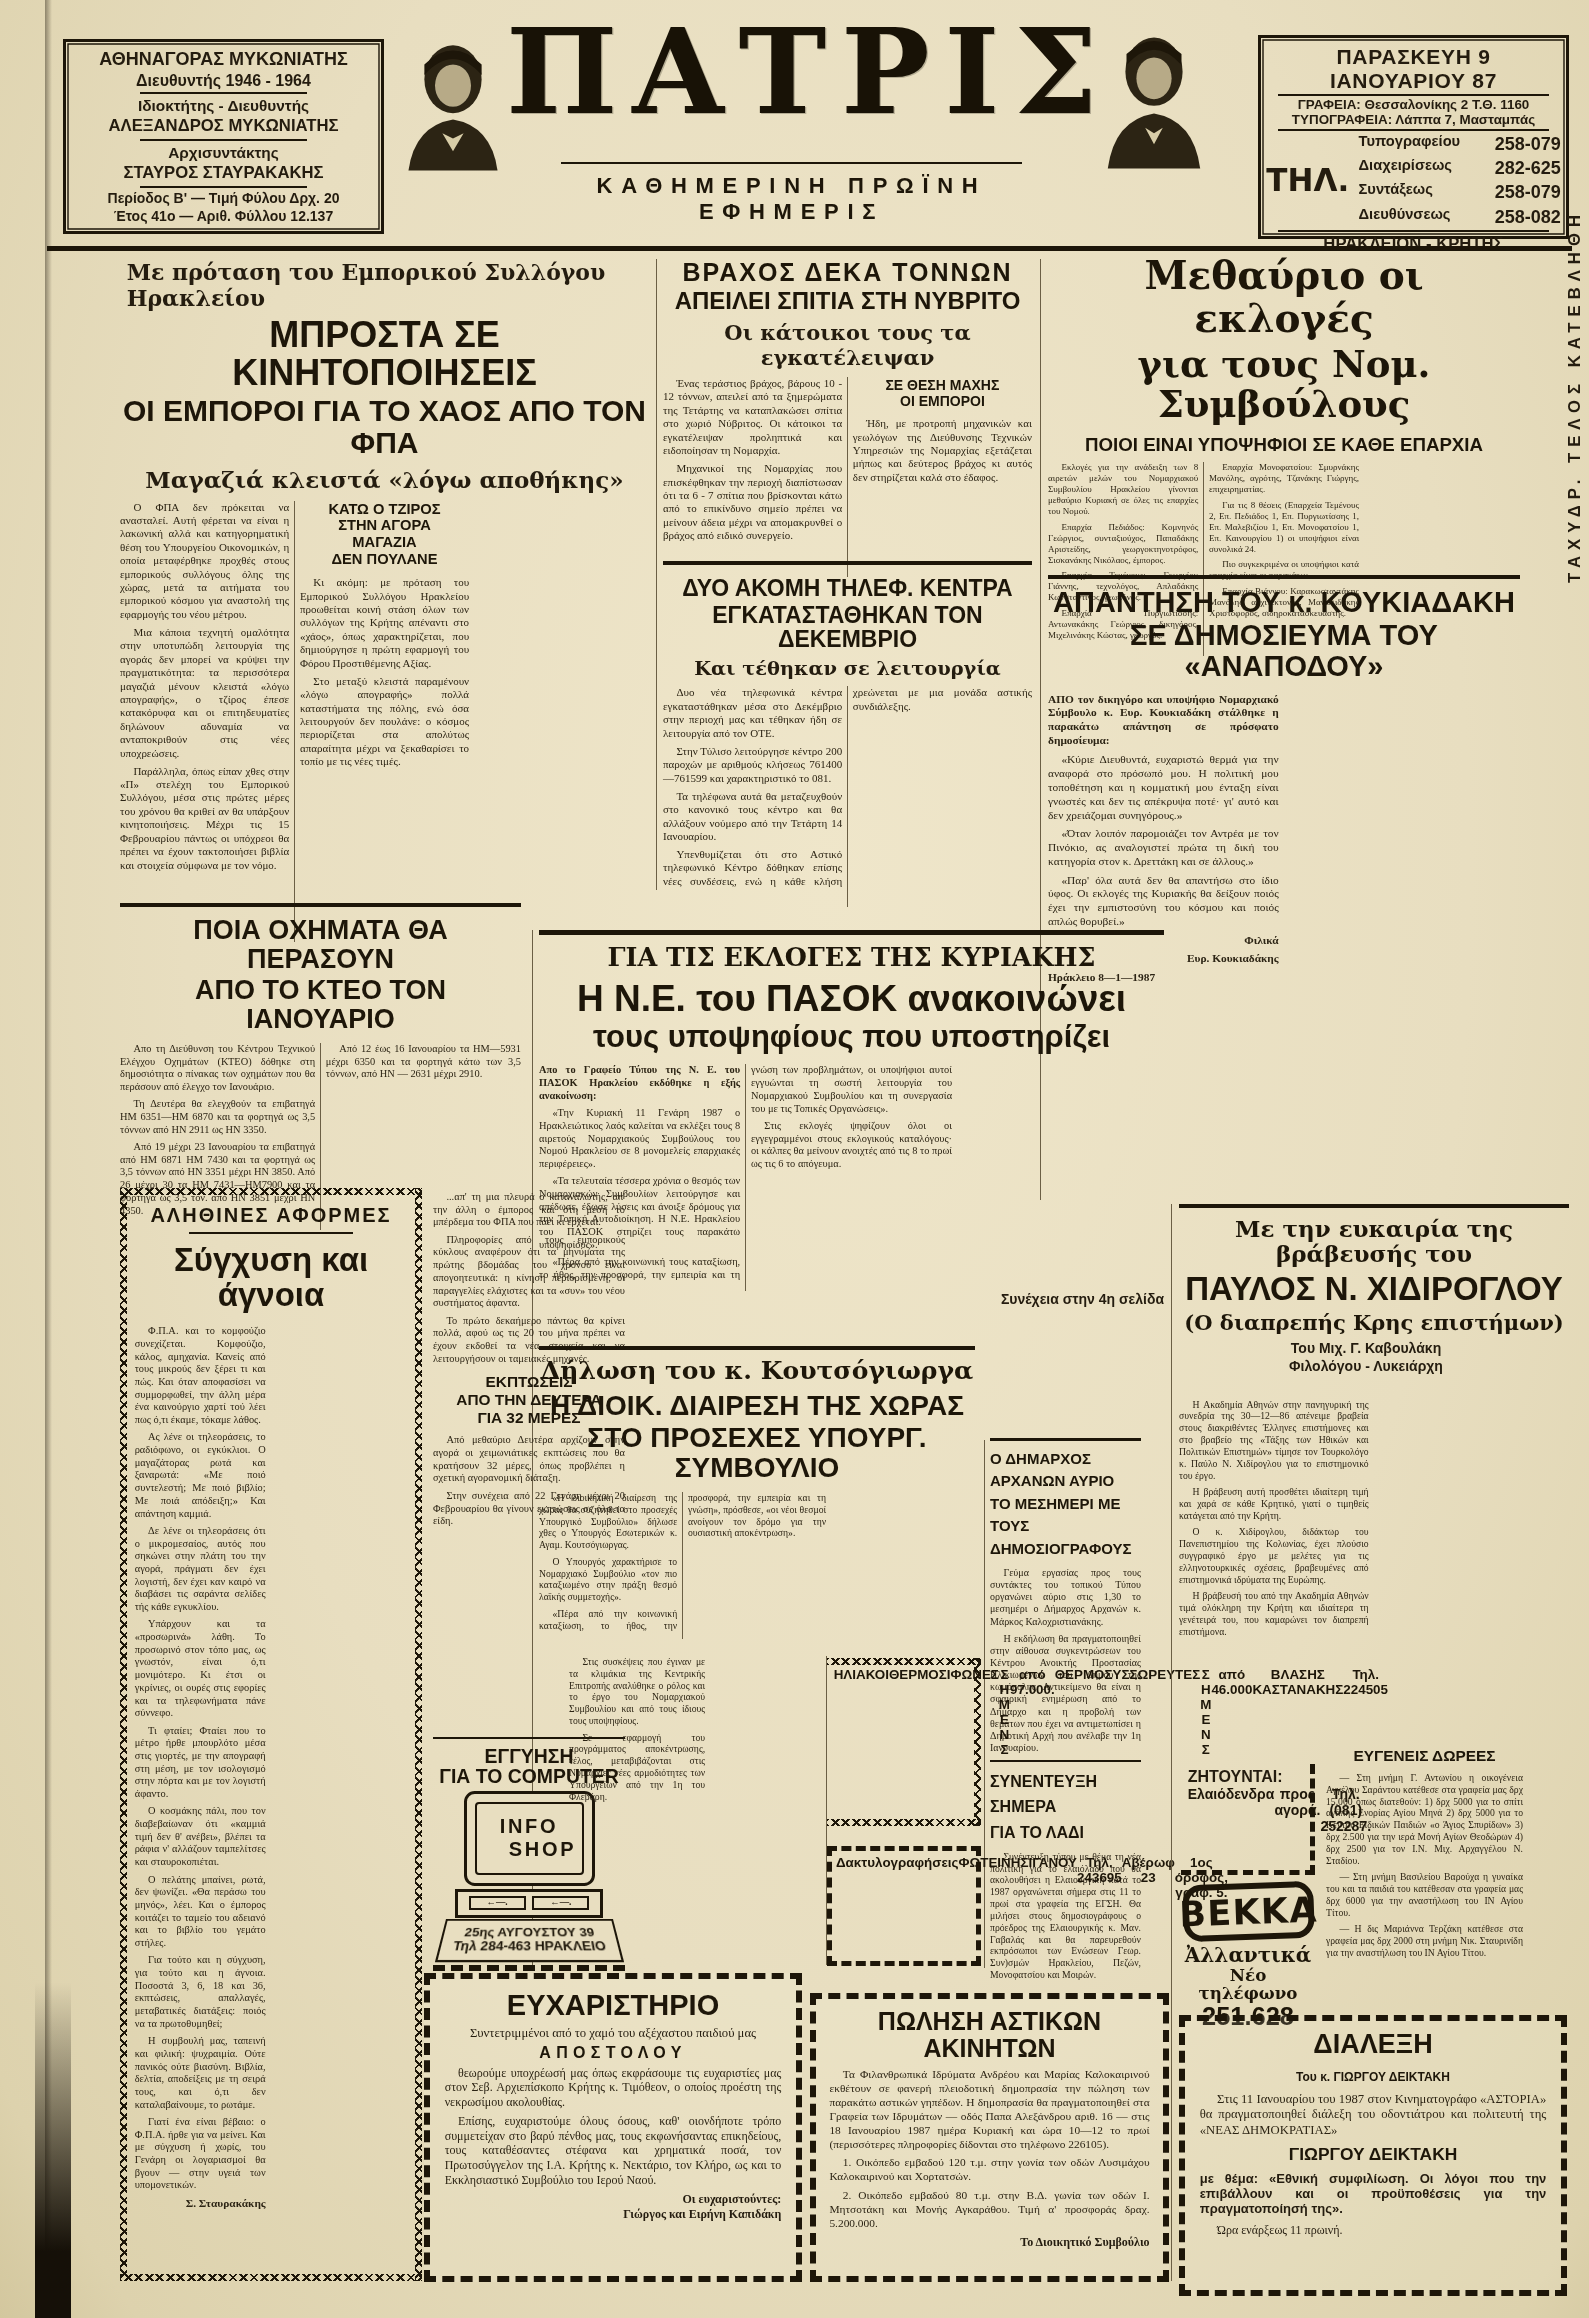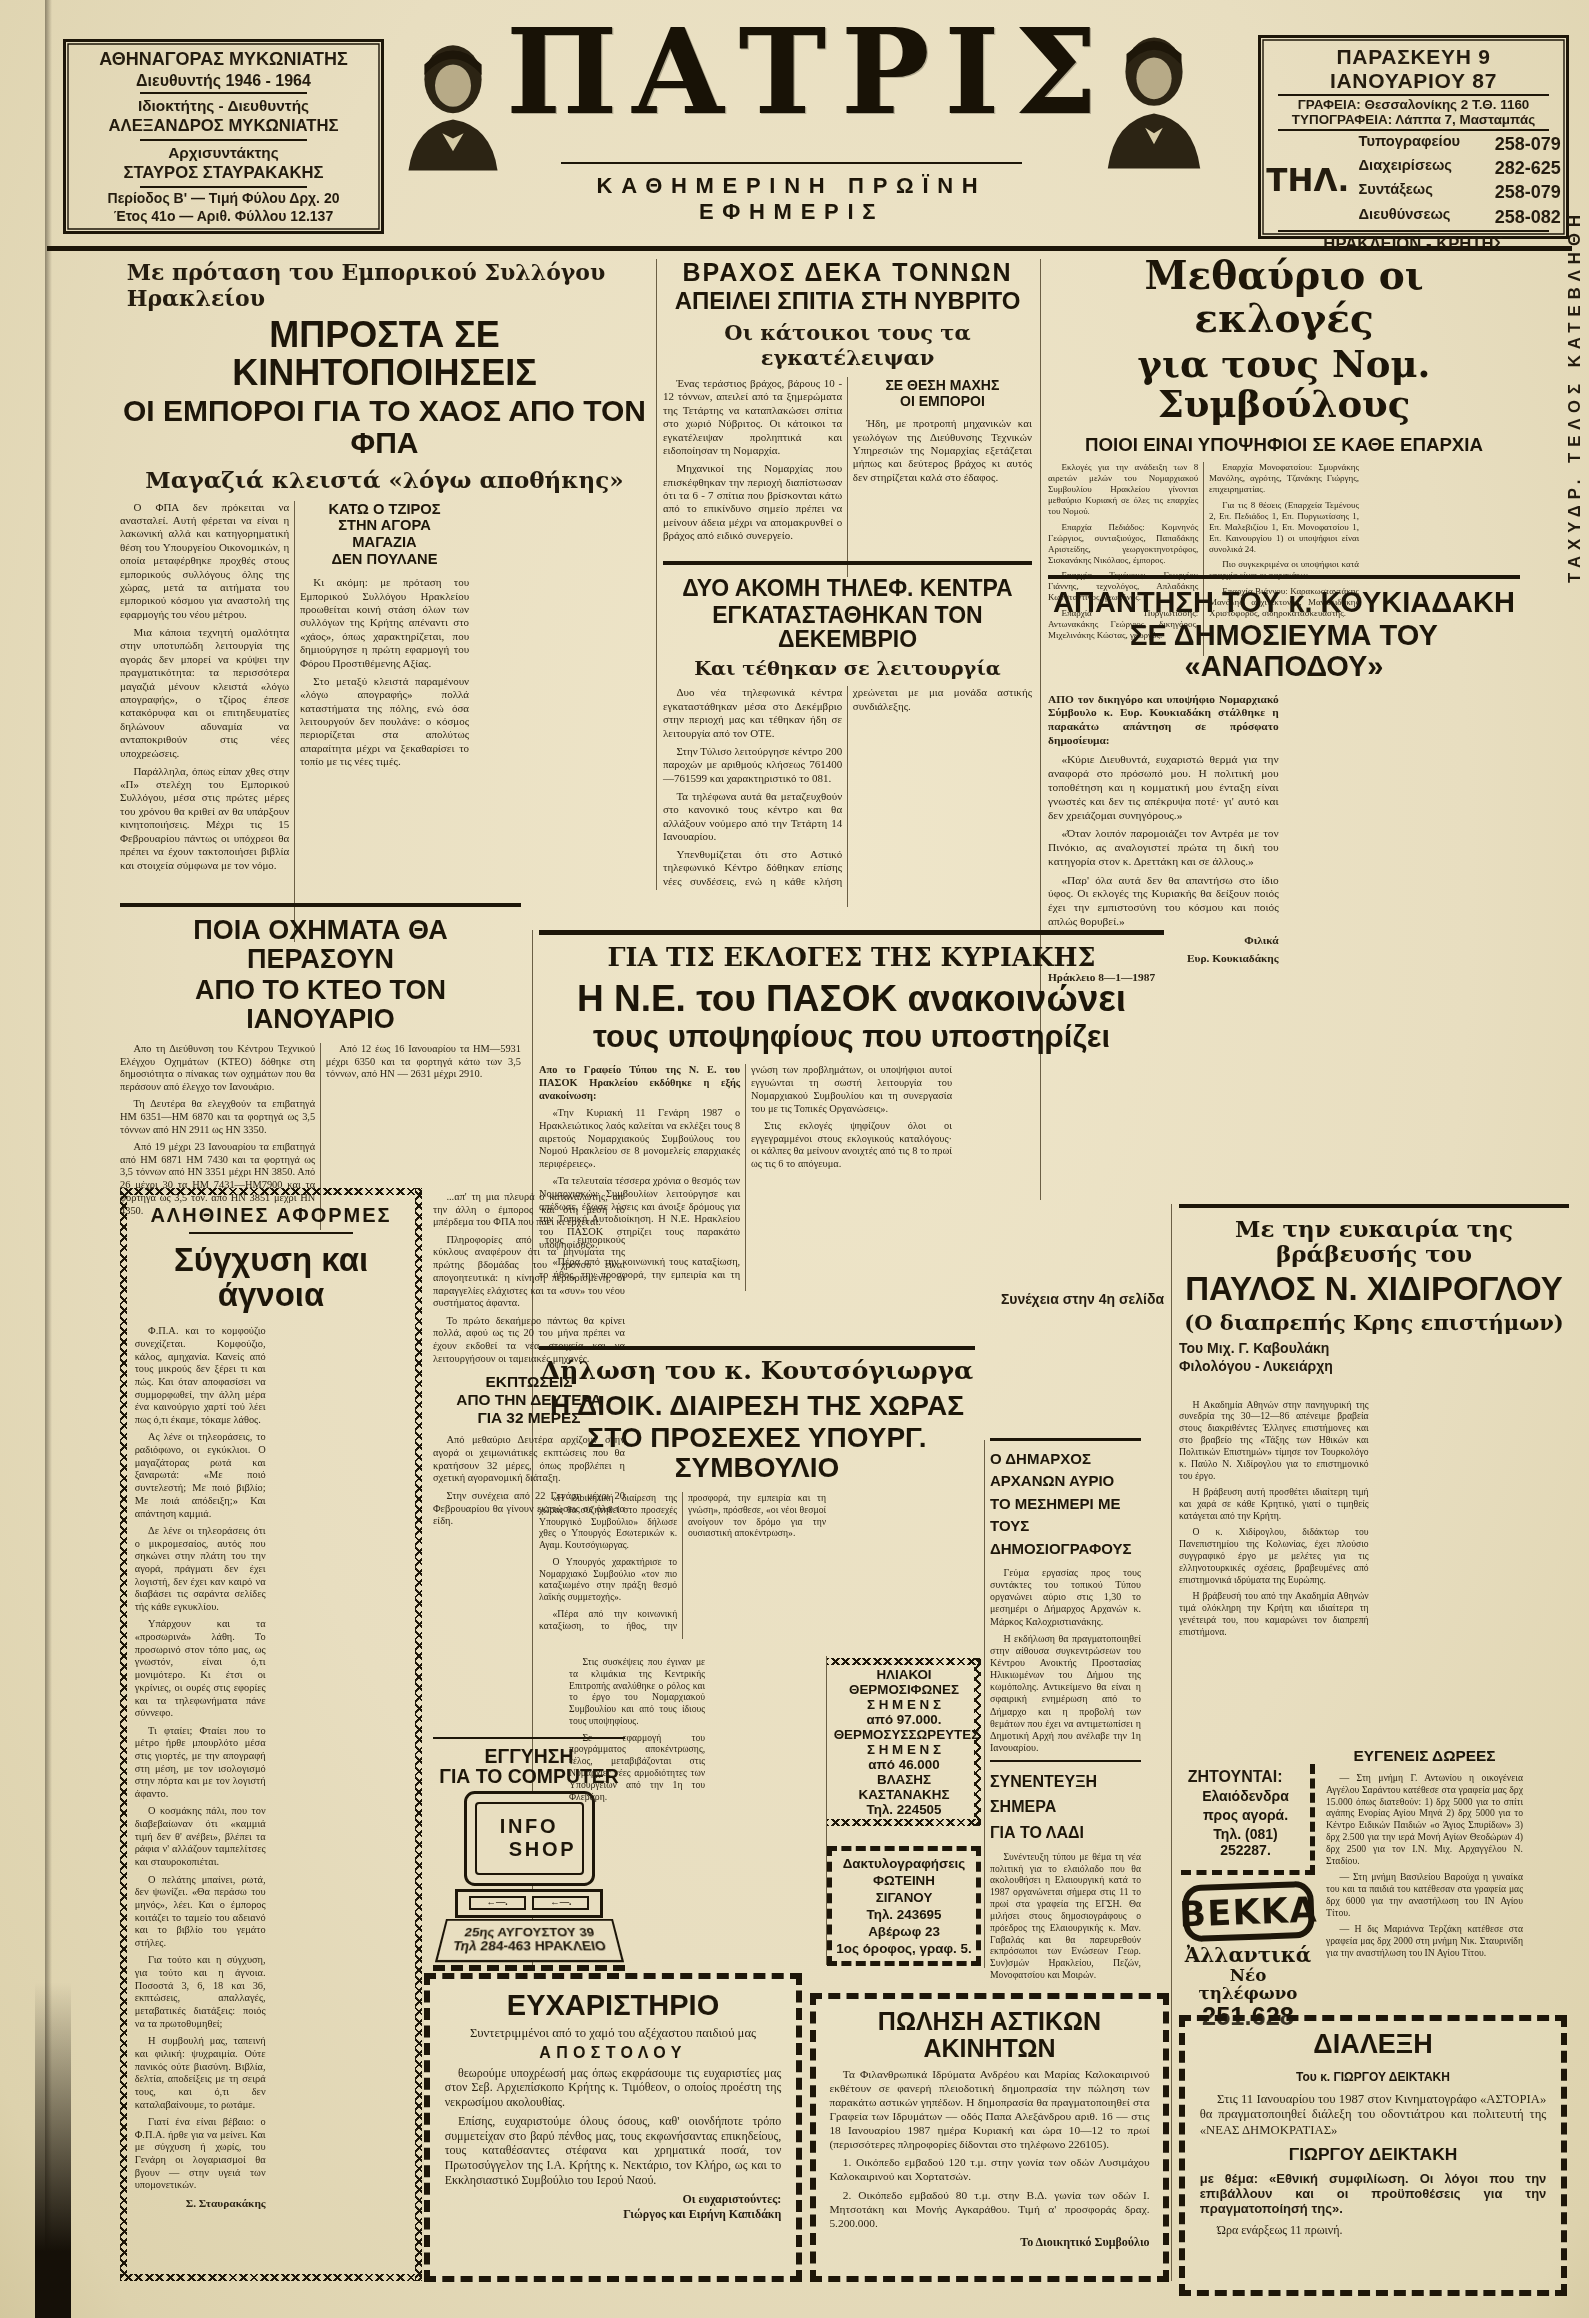--- a/index.html
+++ b/index.html
@@ -63,21 +63,21 @@
     transform:rotate(-2deg); margin:0 auto;}
   .bekka-logo span{font-family:"DejaVu Sans",sans-serif; font-weight:bold; font-size:35px; letter-spacing:1.3px; color:var(--ink2);}
   
   .curl{position:absolute; left:35px; bottom:0; width:36px; height:374px;
     background:linear-gradient(to top, #151008 0%, #151008 18%, rgba(21,16,8,0) 90%);}
   .spine{position:absolute; left:45px; top:0; width:6.7px; height:2319px;
     background:linear-gradient(to right, rgba(40,32,18,.45), rgba(40,32,18,0));}
   .postal{writing-mode:vertical-rl; transform:rotate(180deg); font-family:"Liberation Sans",sans-serif;
     font-weight:bold; font-size:16.7px; letter-spacing:6px; color:#241c0f; white-space:nowrap;}
   .note-cont{font-family:"Liberation Sans",sans-serif; font-weight:bold; text-align:right; font-size:14px;}
-  .ad-lines{display:flex; flex-direction:column; justify-content:space-around; height:100%; text-align:center;
+  .ad-lines{display:flex; flex-direction:row; justify-content:space-around; height:100%; text-align:center;
     font-family:"Liberation Sans",sans-serif; font-weight:bold; color:var(--ink2);}
 </style>
 </head>
 <body>
 
 <div class="page">
 
   <div class="spine"></div>
   <div class="curl"></div>
 
@@ -446,21 +446,21 @@
     </div>
     <div class="sign" style="font-size:12px; margin-top:2.7px;">Το Διοικητικό Συμβούλιο</div>
   </section>
 
   <div class="vline" style="left:1171px; top:1204px; height:1077px;"></div>
 
   <section class="abs rule-t6" style="left:1179px; top:1204px; width:390px; padding-top:8px;">
     <div class="h-serif" style="font-size:23px;">Με την ευκαιρία της βράβευσής του</div>
     <div class="h-sans" style="font-size:33px; margin-top:5.3px;">ΠΑΥΛΟΣ Ν. ΧΙΔΙΡΟΓΛΟΥ</div>
     <div class="h-serif" style="font-size:21px; margin-top:4px;">(Ο διαπρεπής Κρης επιστήμων)</div>
-    <div style="text-align:left; font-family:'Liberation Sans',sans-serif; font-weight:bold; font-size:14px; margin:5.3px 16px 0 0; line-height:1.3;">
+    <div style="text-align:center; font-family:'Liberation Sans',sans-serif; font-weight:bold; font-size:14px; margin:5.3px 16px 0 0; line-height:1.3;">
       <div>Του Μιχ. Γ. Καβουλάκη</div>
       <div>Φιλολόγου - Λυκειάρχη</div>
     </div>
     <div class="body-text cols2" style="height:374px; font-size:9.7px; margin-top:23px;">
       <div>
           <p>Η Ακαδημία Αθηνών στην πανηγυρική της συνεδρία της 30—12—86 απένειμε βραβεία στους διακριθέντες Έλληνες επιστήμονες και στο βραβείο της «Τάξης των Ηθικών και Πολιτικών Επιστημών» τίμησε τον Τουρκολόγο κ. Παύλο Ν. Χιδίρογλου για το επιστημονικό του έργο.</p>
           <p>Η βράβευση αυτή προσθέτει ιδιαίτερη τιμή και χαρά σε κάθε Κρητικό, γιατί ο τιμηθείς κατάγεται από την Κρήτη.</p>
           <p>Ο κ. Χιδίρογλου, διδάκτωρ του Πανεπιστημίου της Κολωνίας, έχει πλούσιο συγγραφικό έργο με μελέτες για τις ελληνοτουρκικές σχέσεις, βραβευμένες από επιστημονικά ιδρύματα της Ευρώπης.</p>
           <p>Η βράβευσή του από την Ακαδημία Αθηνών τιμά ολόκληρη την Κρήτη και ιδιαίτερα τη γενέτειρά του, που καμαρώνει τον διαπρεπή επιστήμονα.</p>
         </div>

